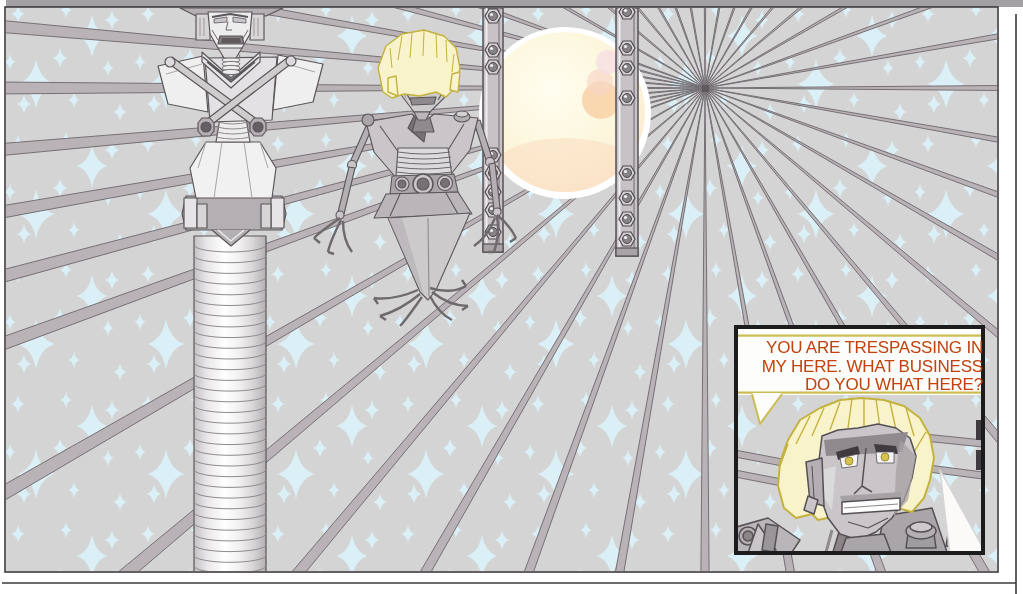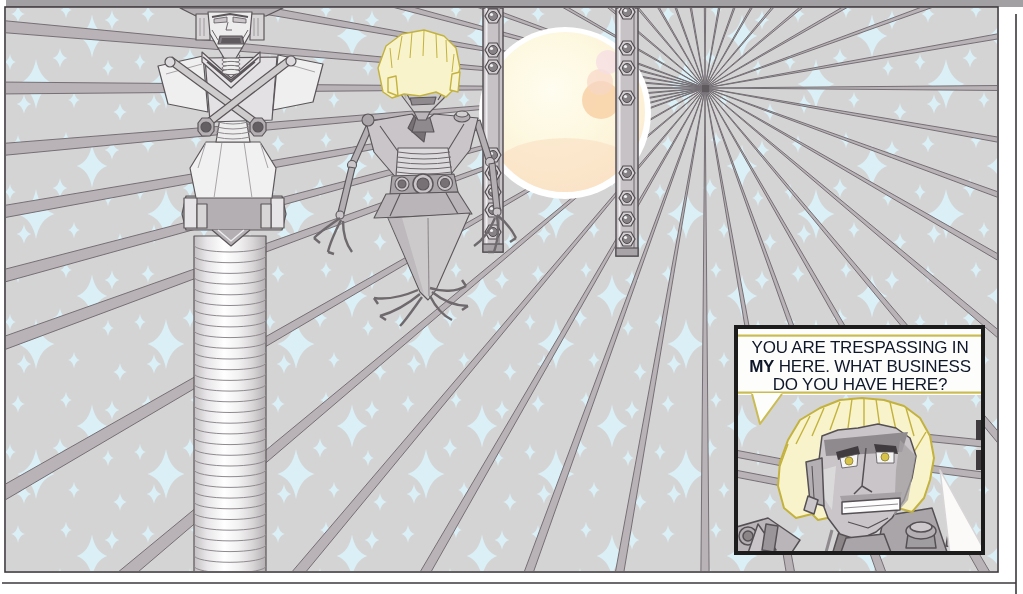--- a/index.html
+++ b/index.html
@@ -1,22 +1,22 @@
 <!DOCTYPE html>
 <html><head>
 <meta charset="utf-8">
 <style>
   html,body{margin:0;padding:0;background:#fff;}
   .page{position:relative;width:1023px;height:594px;background:#ffffff;overflow:hidden;
         font-family:"Liberation Sans", sans-serif;}
   .art{position:absolute;left:0;top:0;}
-  .bubble-text{position:absolute;left:737px;top:339px;width:246px;text-align:center;
-       font-size:17px;line-height:18.5px;letter-spacing:-0.2px;color:#0f172a;
+  .bubble-text{position:absolute;left:737px;top:339px;width:246px;text-align:right;
+       font-size:17px;line-height:18.5px;letter-spacing:-0.2px;color:#c2410c;
        font-family:"Liberation Sans", sans-serif; white-space:nowrap;}
-  .bubble-text b{font-weight:bold;}
+  .bubble-text b{font-weight:normal;}
 </style>
 </head>
 <body>
 
 <div class="page">
 <svg class="art" width="1023" height="594" viewBox="0 0 1023 594">
   <defs>
     <path id="star" d="M0,-8 Q1.6,-1.6 8,0 Q1.6,1.6 0,8 Q-1.6,1.6 -8,0 Q-1.6,-1.6 0,-8 Z"></path>
     <pattern id="sparkle" width="130" height="130" patternUnits="userSpaceOnUse">
       <g fill="#daf0f6">
@@ -414,15 +414,15 @@
   </g>
 
   <rect x="5" y="7" width="993" height="565" fill="none" stroke="#3c383c" stroke-width="1.6"></rect>
   <line x1="1016" y1="14" x2="1016" y2="594" stroke="#3c383c" stroke-width="1.6"></line>
   <line x1="2" y1="583" x2="1016" y2="583" stroke="#3c383c" stroke-width="1.6"></line>
 </svg>
 
 <div class="bubble-text">
   <div>YOU ARE TRESPASSING IN</div>
   <div><b>MY</b><span> HERE. WHAT BUSINESS</span></div>
-  <div>DO YOU HAVE HERE?</div>
+  <div>DO YOU WHAT HERE?</div>
 </div>
 </div>
 
 </body></html>

